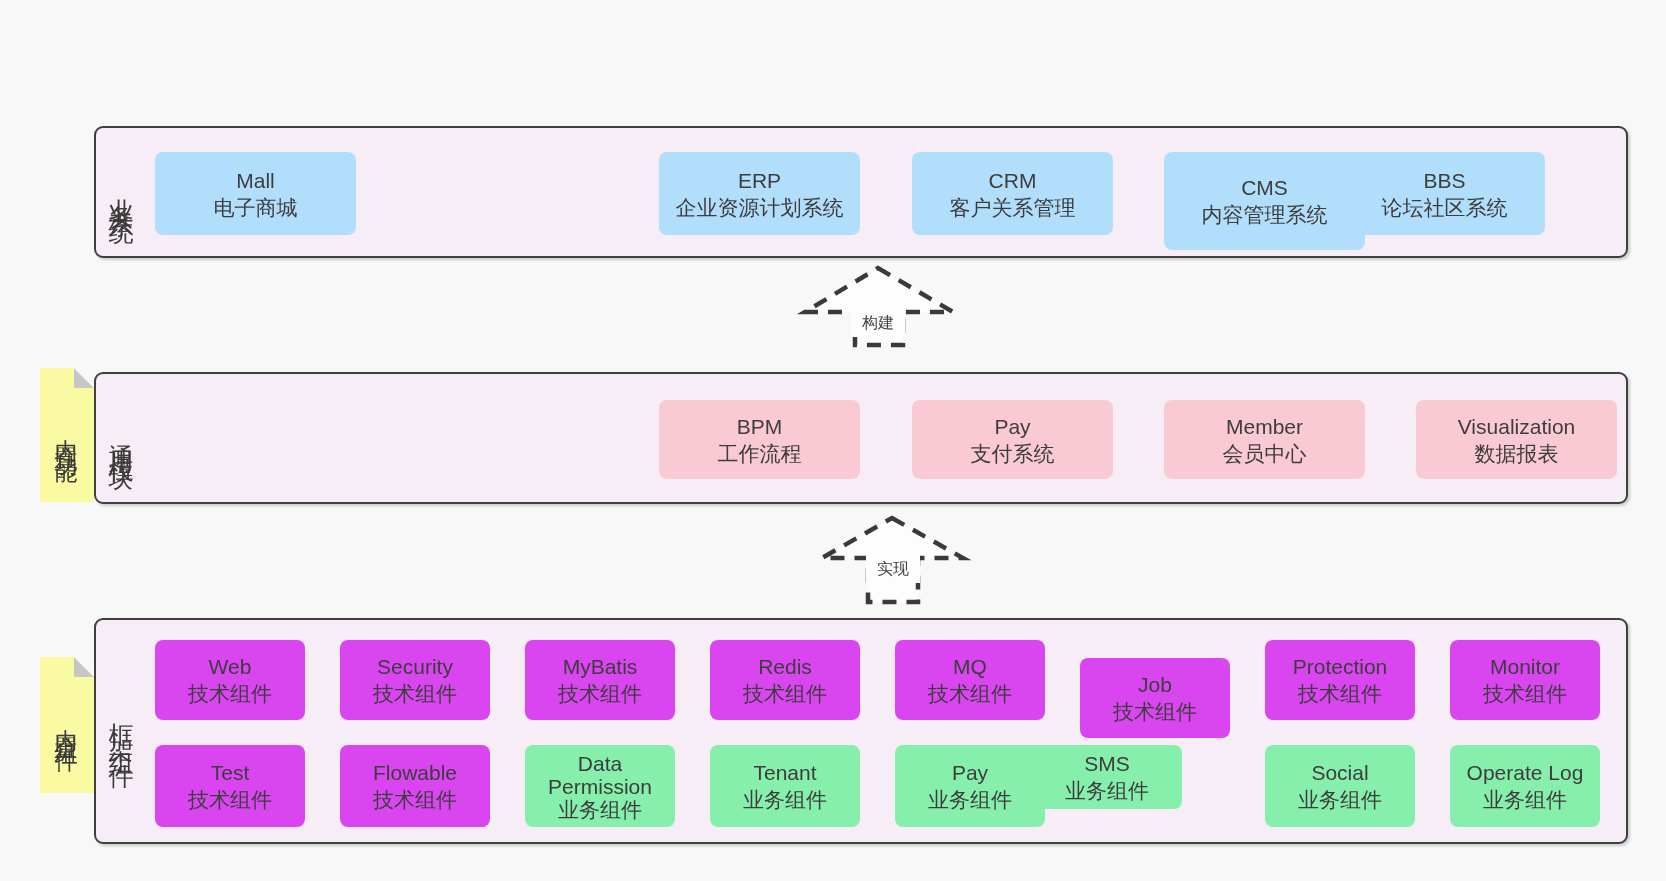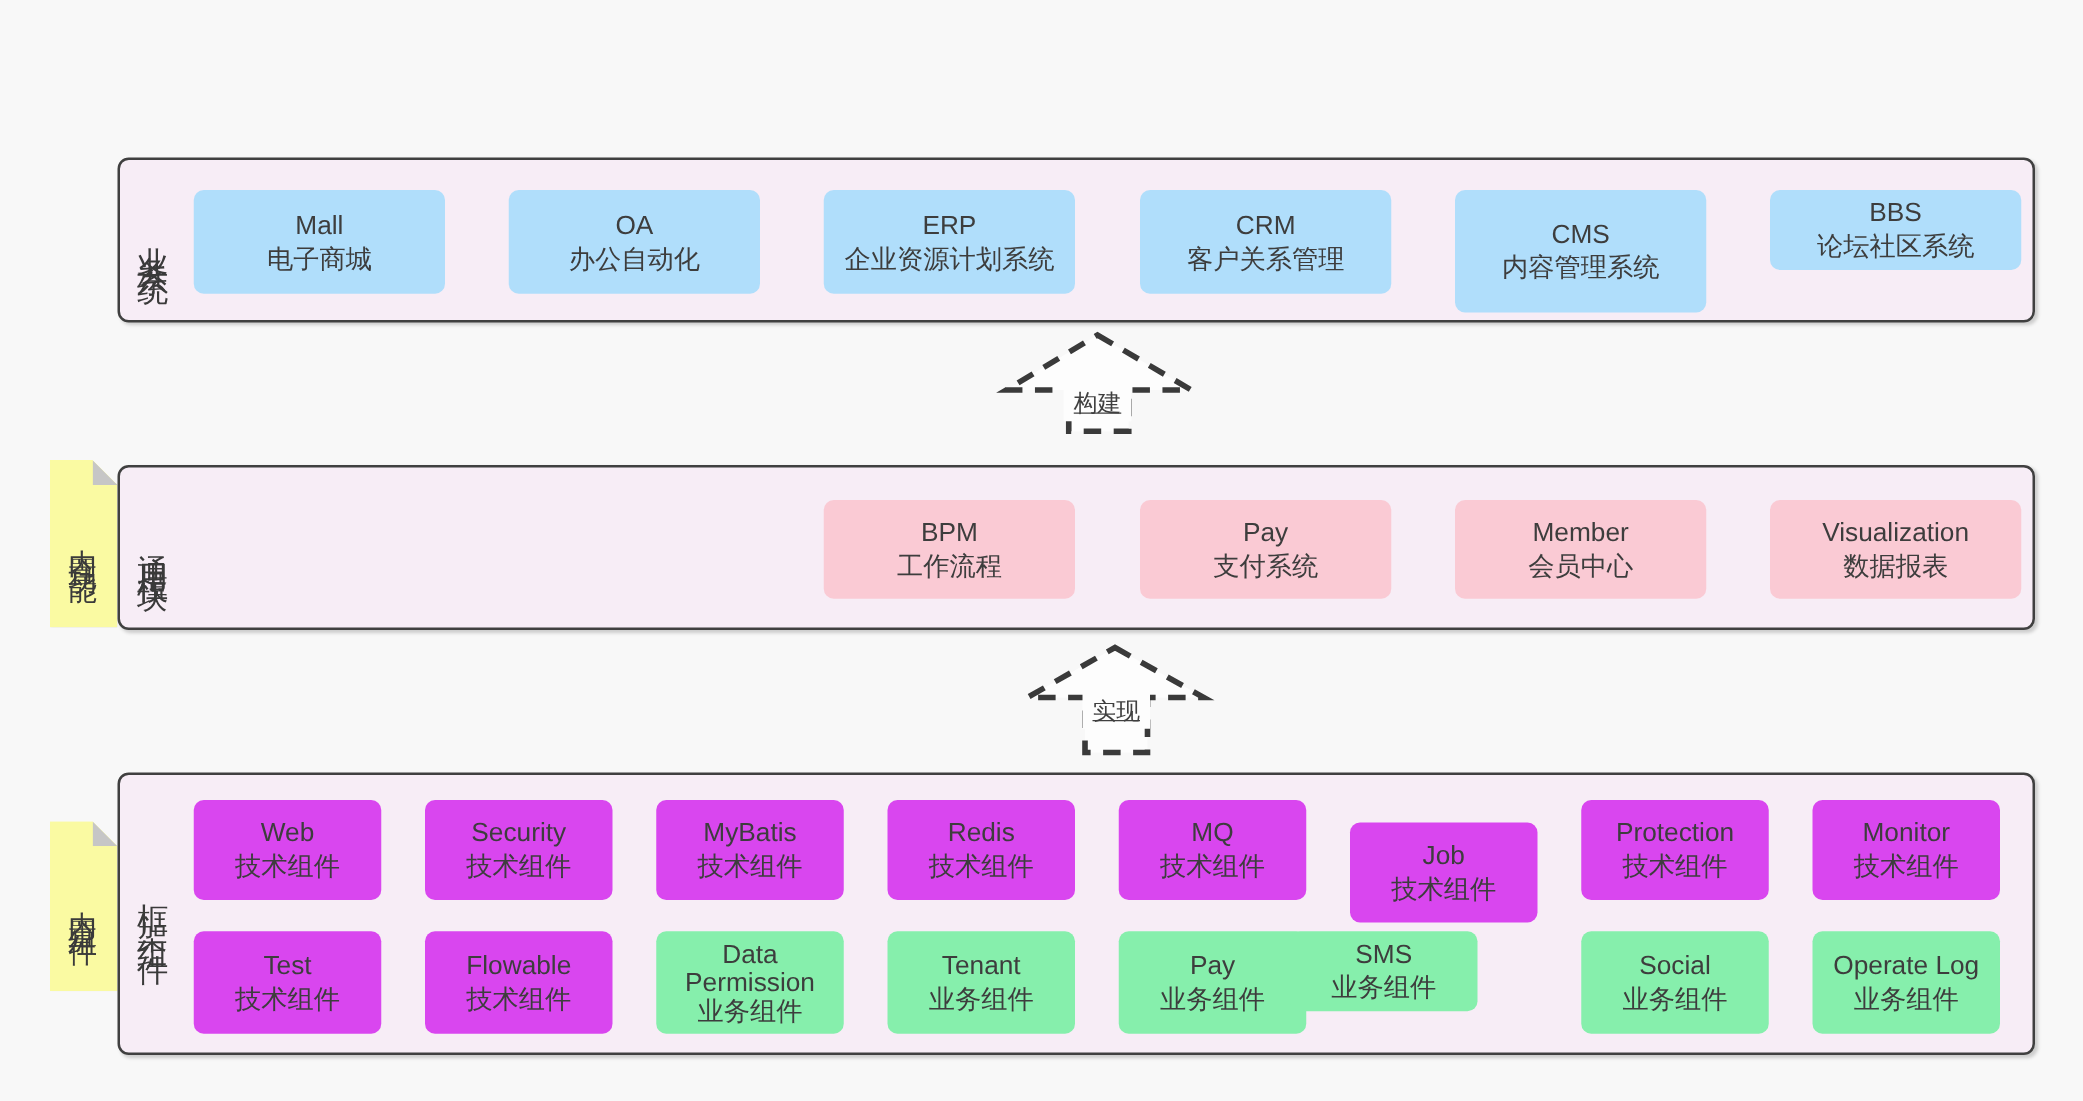--- a/index.html
+++ b/index.html
@@ -44,51 +44,47 @@
     font-size:23px;letter-spacing:7px;color:#3a3a3a;
   }
   .fold{
     position:absolute;top:0;right:0;width:20px;height:20px;
     background:#c6c6c6;clip-path:polygon(0 0,100% 100%,0 100%);
   }
   .arrow{position:absolute;}
   .arrow svg{display:block;}
   .arrow-label{
     position:absolute;background:#fdfdfd;color:#3f3f3f;
-    font-size:19px;display:flex;align-items:center;justify-content:center;text-decoration:underline;
+    font-size:16px;display:flex;align-items:center;justify-content:center;
   }
 </style>
 </head>
 <body>
 
 <div class="canvas">
 
   <section class="band" style="top:126px;height:128px">
     <div class="vlabel">业务系统</div>
     <div class="box b-blue" style="left:59px;top:24px;width:201px;height:83px">
       <div>Mall</div>
       <div>电子商城</div>
     </div>
-    <div class="box b-blue" style="left:311px;top:24px;width:201px;height:83px">
-      <div>OA</div>
-      <div>办公自动化</div>
-    </div>
     <div class="box b-blue" style="left:563px;top:24px;width:201px;height:83px">
       <div>ERP</div>
       <div>企业资源计划系统</div>
     </div>
     <div class="box b-blue" style="left:816px;top:24px;width:201px;height:83px">
       <div>CRM</div>
       <div>客户关系管理</div>
     </div>
     <div class="box b-blue" style="left:1068px;top:24px;width:201px;height:98px">
       <div>CMS</div>
       <div>内容管理系统</div>
     </div>
-    <div class="box b-blue" style="left:1320px;top:24px;width:201px;height:64px">
+    <div class="box b-blue" style="left:1248px;top:24px;width:201px;height:83px">
       <div>BBS</div>
       <div>论坛社区系统</div>
     </div>
   </section>
 
   <div class="arrow" style="left:795px;top:252px">
     <svg width="170" height="100" viewBox="0 0 170 100">
       <polygon points="83,16 158,60 108,60 108,93 60,93 60,60 10,60" fill="#fdfdfd" stroke="#3a3a3a" stroke-width="4.5" stroke-dasharray="14 10"></polygon>
     </svg>
   </div>

